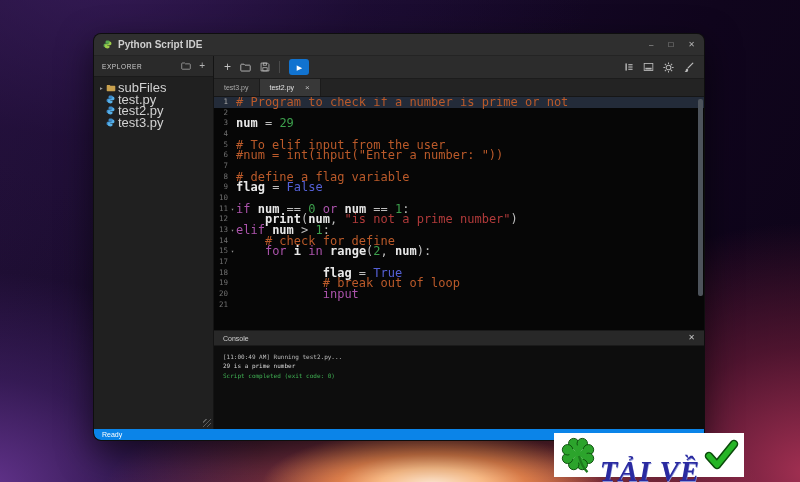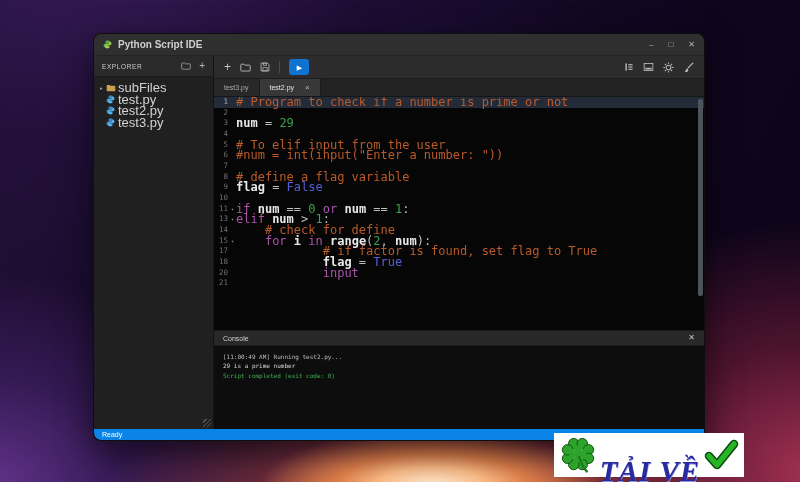--- a/index.html
+++ b/index.html
@@ -280,25 +280,27 @@
             <div class="eline"><span class="ln">2</span><span class="fold"></span><span class="code"></span></div>
             <div class="eline"><span class="ln">3</span><span class="fold"></span><span class="code"><span class="seg-v">num</span><span class="seg-p"> = </span><span class="seg-n">29</span></span></div>
             <div class="eline"><span class="ln">4</span><span class="fold"></span><span class="code"></span></div>
             <div class="eline"><span class="ln">5</span><span class="fold"></span><span class="code"><span class="seg-c"># To elif input from the user</span></span></div>
             <div class="eline"><span class="ln">6</span><span class="fold"></span><span class="code"><span class="seg-c">#num = int(input("Enter a number: "))</span></span></div>
             <div class="eline"><span class="ln">7</span><span class="fold"></span><span class="code"></span></div>
             <div class="eline"><span class="ln">8</span><span class="fold"></span><span class="code"><span class="seg-c"># define a flag variable</span></span></div>
             <div class="eline"><span class="ln">9</span><span class="fold"></span><span class="code"><span class="seg-v">flag</span><span class="seg-p"> = </span><span class="seg-b">False</span></span></div>
             <div class="eline"><span class="ln">10</span><span class="fold"></span><span class="code"></span></div>
             <div class="eline"><span class="ln">11</span><span class="fold">▾</span><span class="code"><span class="seg-k">if</span><span class="seg-p"> </span><span class="seg-v">num</span><span class="seg-p"> == </span><span class="seg-n">0</span><span class="seg-p"> </span><span class="seg-k">or</span><span class="seg-p"> </span><span class="seg-v">num</span><span class="seg-p"> == </span><span class="seg-n">1</span><span class="seg-p">:</span></span></div>
+            <div class="eline"><span class="ln">12</span><span class="fold"></span><span class="code"><span class="seg-p">    </span><span class="seg-v">print</span><span class="seg-p">(</span><span class="seg-v">num</span><span class="seg-p">, </span><span class="seg-s">"is not a prime number"</span><span class="seg-p">)</span></span></div>
             <div class="eline"><span class="ln">13</span><span class="fold">▾</span><span class="code"><span class="seg-k">elif</span><span class="seg-p"> </span><span class="seg-v">num</span><span class="seg-p"> &gt; </span><span class="seg-n">1</span><span class="seg-p">:</span></span></div>
             <div class="eline"><span class="ln">14</span><span class="fold"></span><span class="code"><span class="seg-p">    </span><span class="seg-c"># check for define</span></span></div>
             <div class="eline"><span class="ln">15</span><span class="fold">▾</span><span class="code"><span class="seg-p">    </span><span class="seg-k">for</span><span class="seg-p"> </span><span class="seg-v">i</span><span class="seg-p"> </span><span class="seg-k">in</span><span class="seg-p"> </span><span class="seg-v">range</span><span class="seg-p">(</span><span class="seg-n">2</span><span class="seg-p">, </span><span class="seg-v">num</span><span class="seg-p">):</span></span></div>
-            <div class="eline"><span class="ln">17</span><span class="fold"></span><span class="code"><span class="seg-p">            </span><span class="seg-c"># if factor is found, set flag to True</span></span></div>
+            <div class="eline"><span class="ln">17</span><span class="fold"></span><span class="code"><span class="seg-p">            </span></span></div>
             <div class="eline"><span class="ln">18</span><span class="fold"></span><span class="code"><span class="seg-p">            </span><span class="seg-v">flag</span><span class="seg-p"> = </span><span class="seg-b">True</span></span></div>
+            <div class="eline"><span class="ln">19</span><span class="fold"></span><span class="code"><span class="seg-p">            </span><span class="seg-c"># break out of loop</span></span></div>
             <div class="eline"><span class="ln">20</span><span class="fold"></span><span class="code"><span class="seg-p">            </span><span class="seg-k">input</span></span></div>
             <div class="eline"><span class="ln">21</span><span class="fold"></span><span class="code"></span></div>
           </div>
         <div class="escrollbar">
           <div class="thumb"></div>
         </div>
       </div>
 
       <div class="console-header">
         <span class="ctitle">Console</span>

